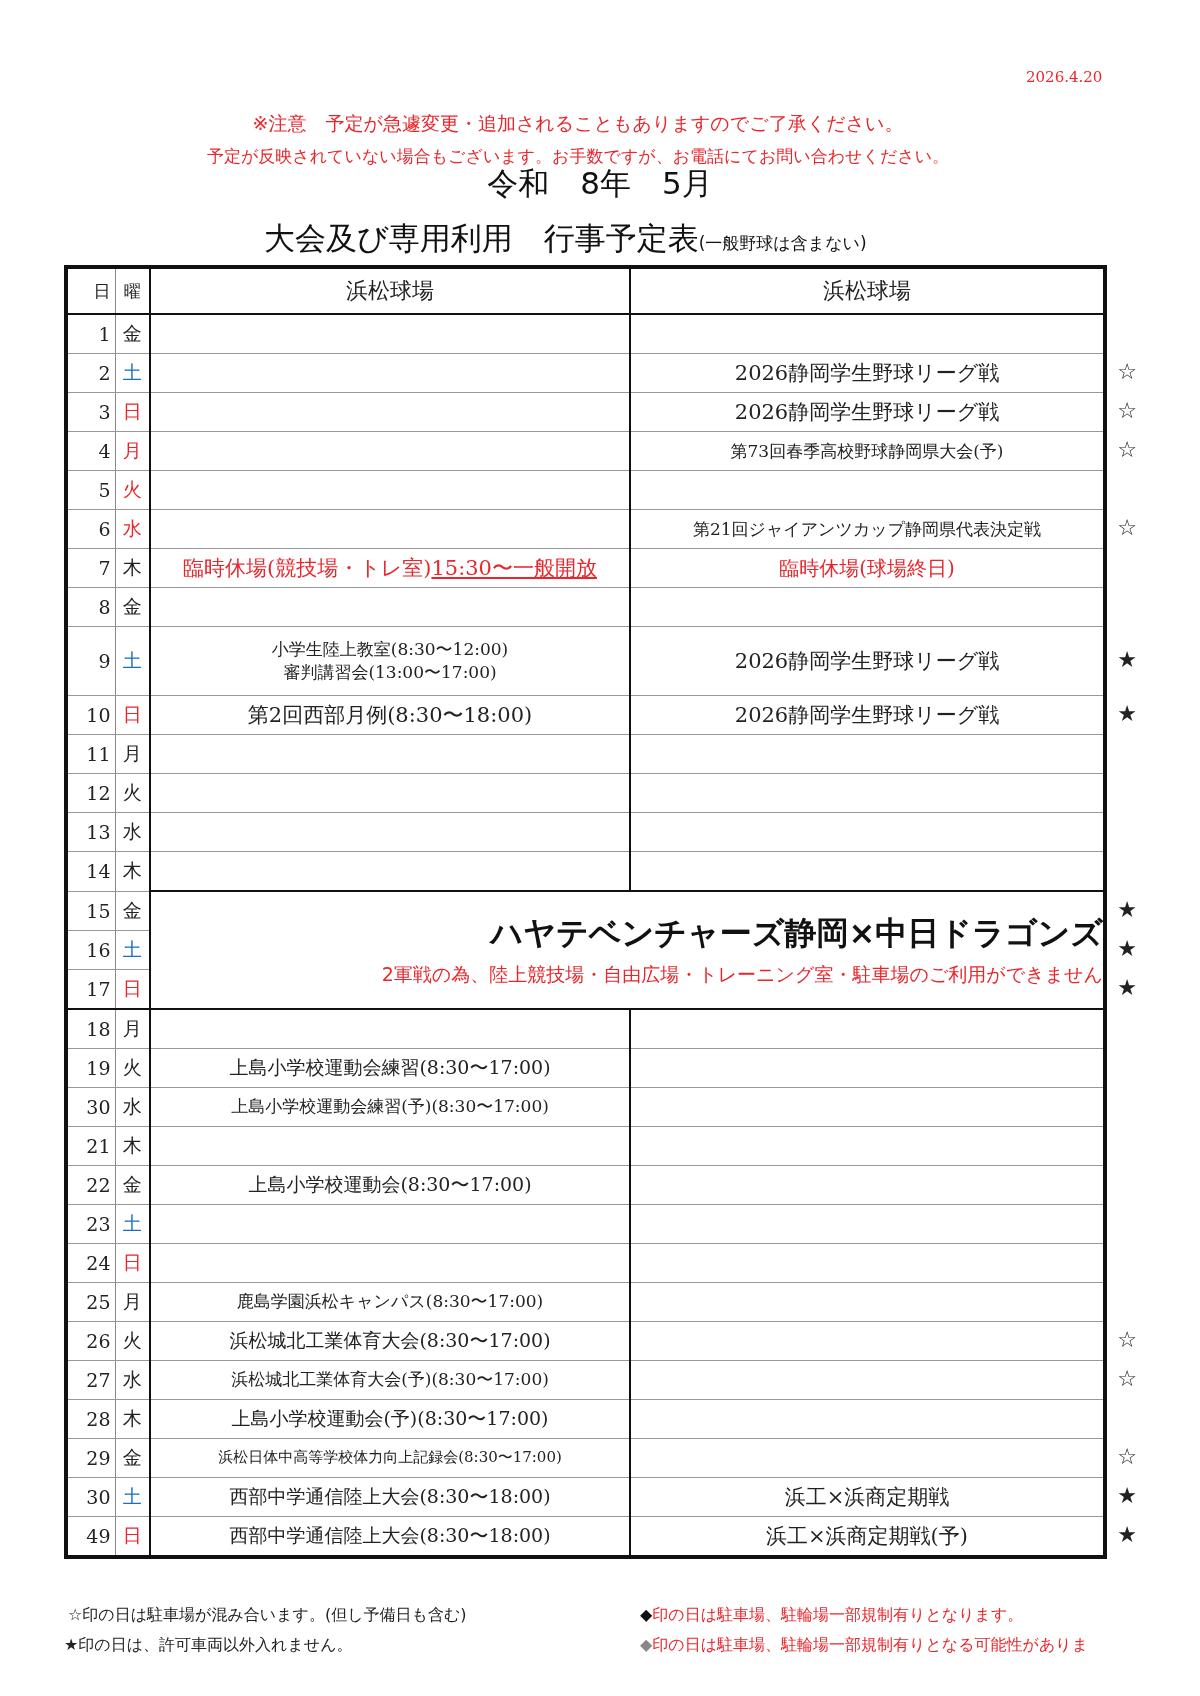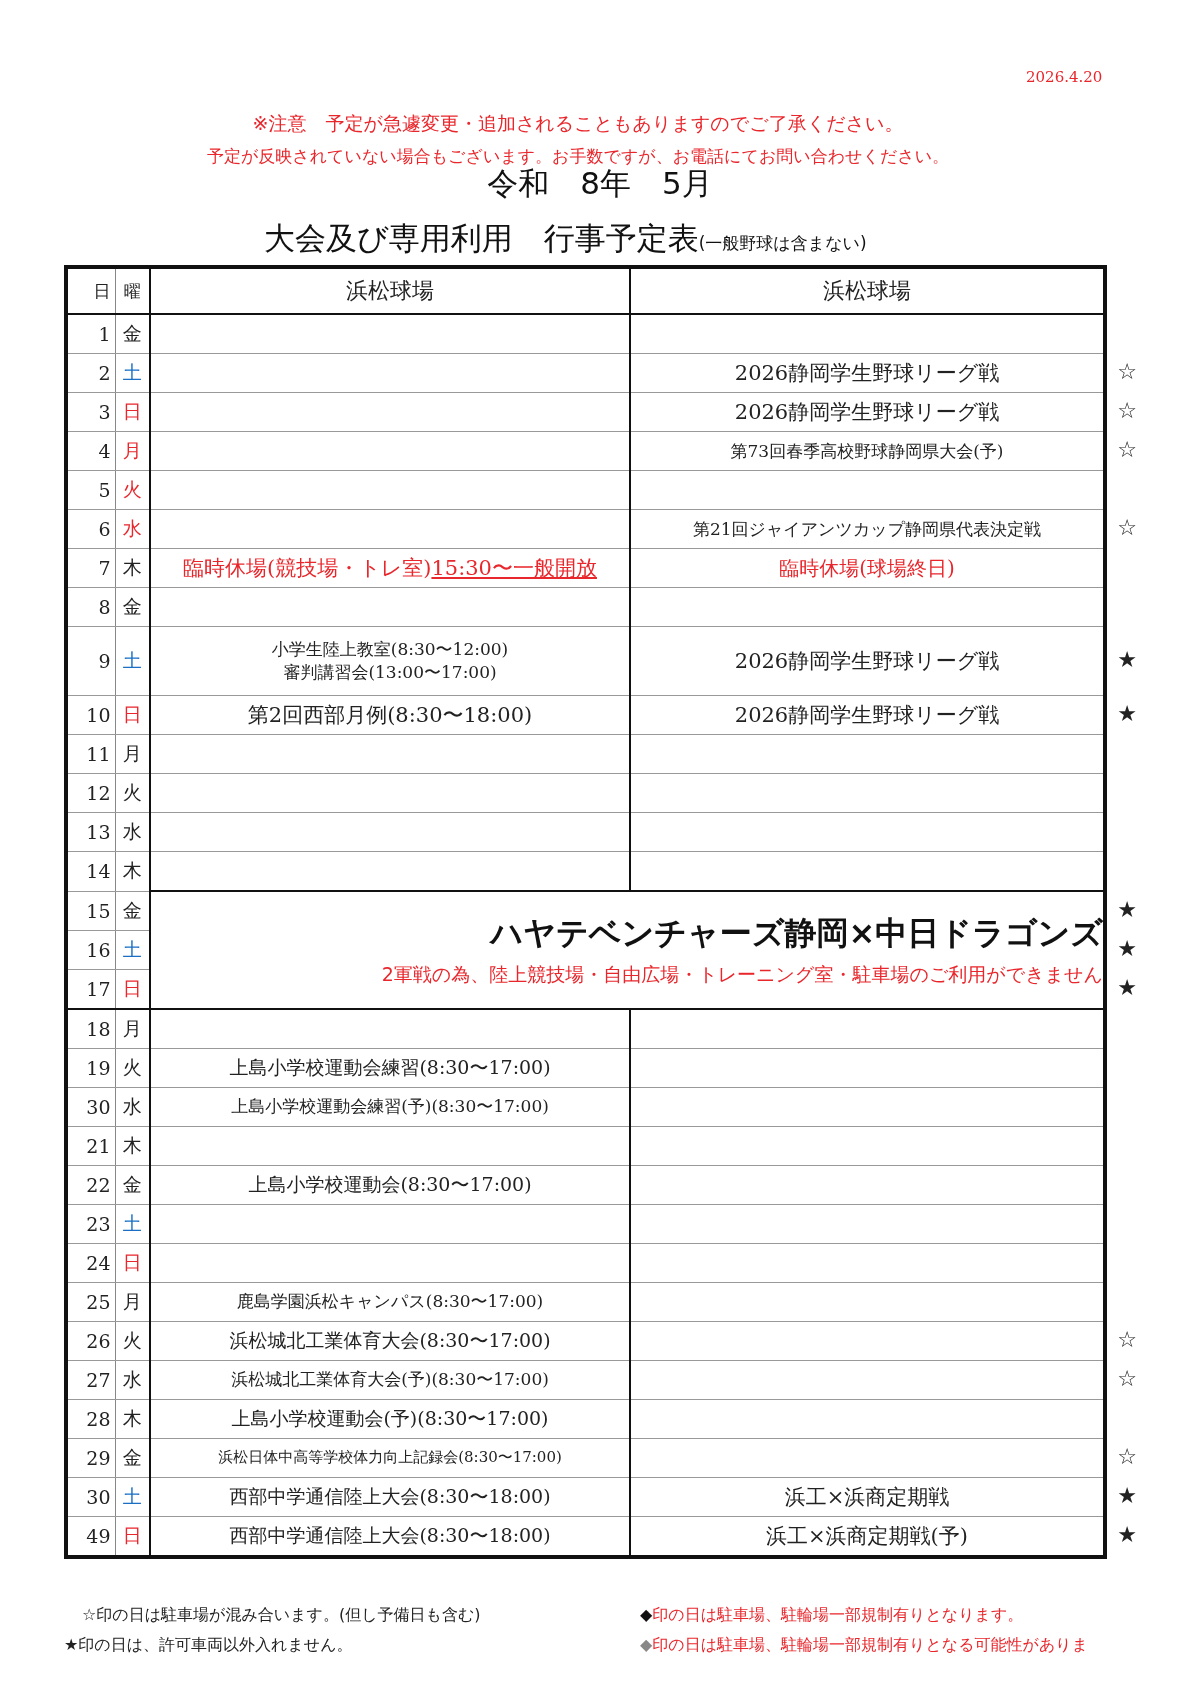--- a/index.html
+++ b/index.html
@@ -268,20 +268,20 @@
     <div class="mark" style="top: 896.5px;">★</div>
     <div class="mark" style="top: 935.5px;">★</div>
     <div class="mark" style="top: 974.75px;">★</div>
     <div class="mark" style="top: 1326.5px;">☆</div>
     <div class="mark" style="top: 1365.5px;">☆</div>
     <div class="mark" style="top: 1443.5px;">☆</div>
     <div class="mark" style="top: 1482.5px;">★</div>
     <div class="mark" style="top: 1522.25px;">★</div>
   </div>
 
-<div class="foot" style="left:82px;top:1605px;">☆印の日は駐車場が混み合います。(但し予備日も含む)</div>
+<div class="foot" style="left:68px;top:1605px;">☆印の日は駐車場が混み合います。(但し予備日も含む)</div>
 <div class="foot" style="left:64px;top:1635px;">★印の日は、許可車両以外入れません。</div>
 <div class="foot" style="left:640px;top:1605px;">
   <span class="dia-black">◆</span><span class="red">印の日は駐車場、駐輪場一部規制有りとなります。</span>
 </div>
 <div class="foot" style="left:640px;top:1635px;">
   <span class="dia-gray">◆</span><span class="red">印の日は駐車場、駐輪場一部規制有りとなる可能性がありま</span>
 </div>
 
 </body></html>

